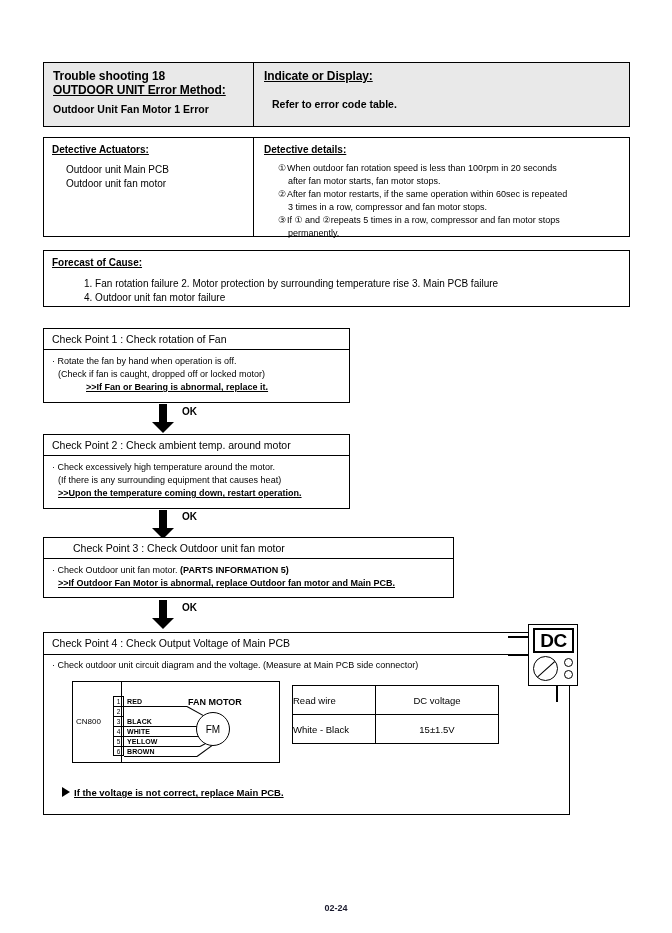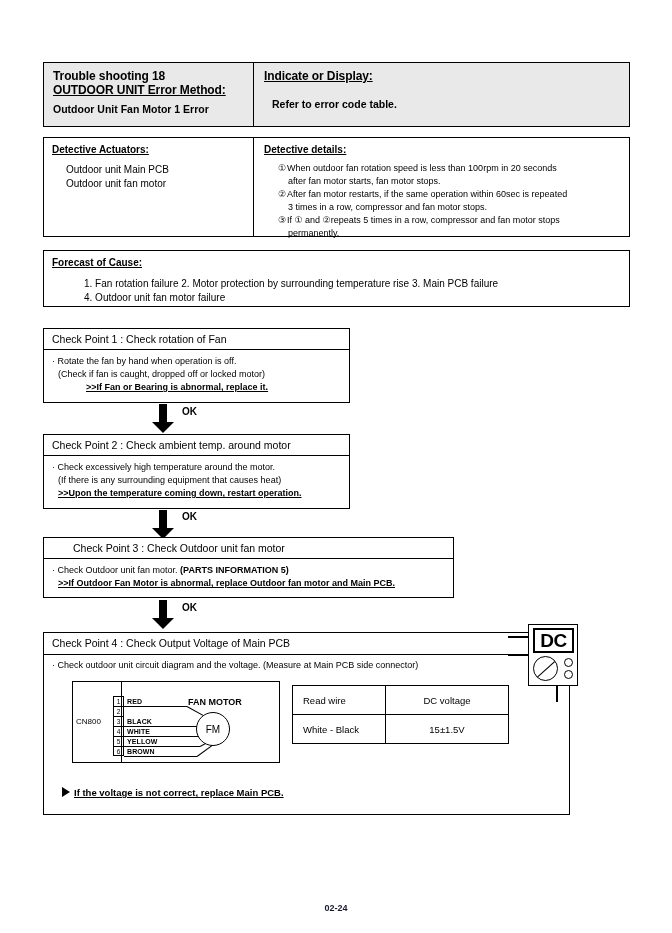--- a/index.html
+++ b/index.html
@@ -283,21 +283,21 @@
     font-size: 9.5px;
   }
   #volt-table td, #volt-table th {
     border: 1.2px solid #000;
     padding: 0;
     height: 28px;
     font-weight: normal;
     text-align: center;
     background: #fff;
   }
-  #volt-table .c-wire { width: 82px; text-align: left; padding-left: 10px; }
+  #volt-table .c-wire { width: 82px; text-align: left; }
   #volt-table .c-volt { width: 122px; }
 
   
   #final-note {
     position: absolute;
     left: 62px; top: 787px;
     font-size: 9.5px;
     font-weight: bold;
     white-space: nowrap;
   }

